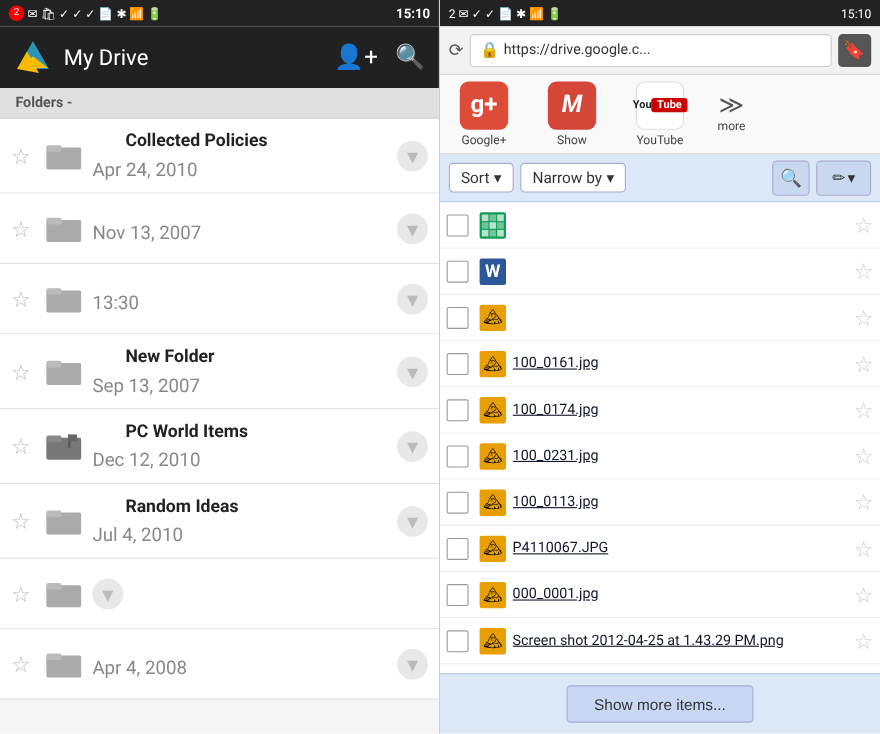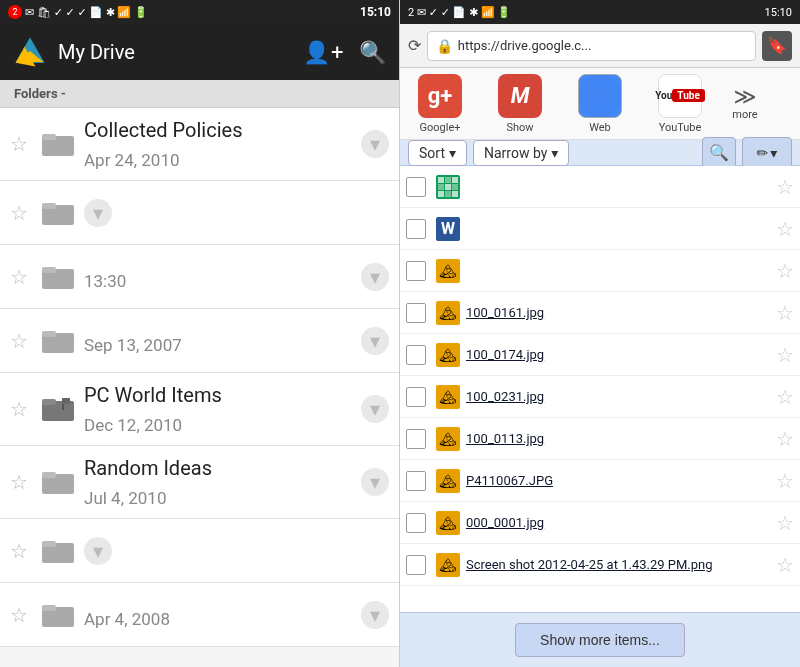--- a/index.html
+++ b/index.html
@@ -119,23 +119,24 @@
       display: flex;
       align-items: center;
       justify-content: center;
     }
     .folder-svg { width: 32px; height: 32px; }
 
     .folder-info {
       flex: 1;
     }
     .folder-name {
-      font-size: 20px;
-      font-weight: normal;
+      font-size: 16px;
+      font-weight: bold;
       color: #222;
+      margin-left: 30px;
     }
     .folder-date {
       font-size: 17px;
       color: #888;
       margin-top: 8px;
     }
     .chevron-icon {
       color: #bbb;
       font-size: 20px;
       flex-shrink: 0;
@@ -248,21 +249,21 @@
     }
     .chevron-down-double { color: #555; font-size: 22px; line-height: 1; }
 
     .toolbar-row {
       background: #dce8f8;
       border-bottom: 1px solid #b0c8e8;
       display: flex;
       align-items: center;
       padding: 6px 8px;
       gap: 6px;
-      height: 26px;
+      height: 44px;
     }
     .sort-btn {
       background: #fff;
       border: 1px solid #aac;
       border-radius: 4px;
       padding: 4px 10px;
       font-size: 14px;
       display: flex;
       align-items: center;
       gap: 4px;
@@ -511,20 +512,23 @@
     </div>
 
     <div class="folder-item">
       <span class="star-icon">☆</span>
       <div class="folder-icon-wrap">
         <svg class="folder-svg" viewBox="0 0 32 26">
           <rect x="0" y="5" width="32" height="20" rx="2" fill="#aaa"></rect>
           <rect x="0" y="3" width="14" height="6" rx="2" fill="#bbb"></rect>
         </svg>
       </div>
+      <div class="folder-info">
+        <div class="folder-date">Nov 13, 2007</div>
+      </div>
       <div class="chevron-icon">▾</div>
     </div>
 
     <div class="folder-item">
       <span class="star-icon">☆</span>
       <div class="folder-icon-wrap">
         <svg class="folder-svg" viewBox="0 0 32 26">
           <rect x="0" y="5" width="32" height="20" rx="2" fill="#aaa"></rect>
           <rect x="0" y="3" width="14" height="6" rx="2" fill="#bbb"></rect>
         </svg>
@@ -537,20 +541,21 @@
 
     <div class="folder-item">
       <span class="star-icon">☆</span>
       <div class="folder-icon-wrap">
         <svg class="folder-svg" viewBox="0 0 32 26">
           <rect x="0" y="5" width="32" height="20" rx="2" fill="#aaa"></rect>
           <rect x="0" y="3" width="14" height="6" rx="2" fill="#bbb"></rect>
         </svg>
       </div>
       <div class="folder-info">
+        <div class="folder-name">New Folder</div>
         <div class="folder-date">Sep 13, 2007</div>
       </div>
       <div class="chevron-icon">▾</div>
     </div>
 
     <div class="folder-item flag-folder">
       <span class="star-icon">☆</span>
       <div class="folder-icon-wrap">
         <svg class="folder-svg" viewBox="0 0 32 26">
           <rect x="0" y="5" width="32" height="20" rx="2" fill="#777"></rect>
@@ -633,26 +638,20 @@
       <div class="bookmark-icon-wrap gplus-bg">
         <span class="gplus-text">g+</span>
       </div>
       <span class="bookmark-label">Google+</span>
     </div>
     <div class="bookmark-item">
       <div class="bookmark-icon-wrap gmail-bg">
         <span class="gmail-m">M</span>
       </div>
       <span class="bookmark-label">Show</span>
-    </div>
-    <div class="bookmark-item">
-      <div class="bookmark-icon-wrap gweb-bg">
-        <span class="gweb-g">g</span>
-      </div>
-      <span class="bookmark-label">Web</span>
     </div>
     <div class="bookmark-item">
       <div class="bookmark-icon-wrap youtube-bg">
         <div class="yt-icon">
           <span class="yt-you">You</span>
           <span class="yt-tube">Tube</span>
         </div>
       </div>
       <span class="bookmark-label">YouTube</span>
     </div>

